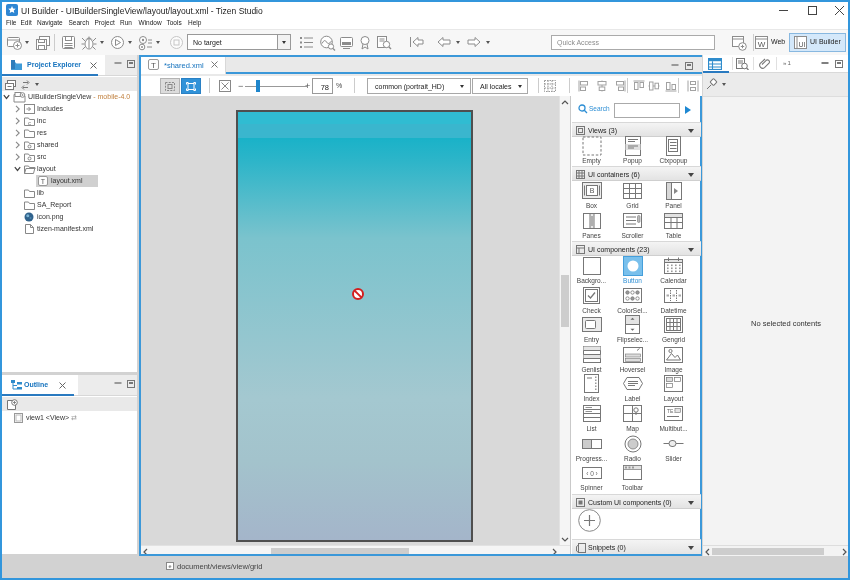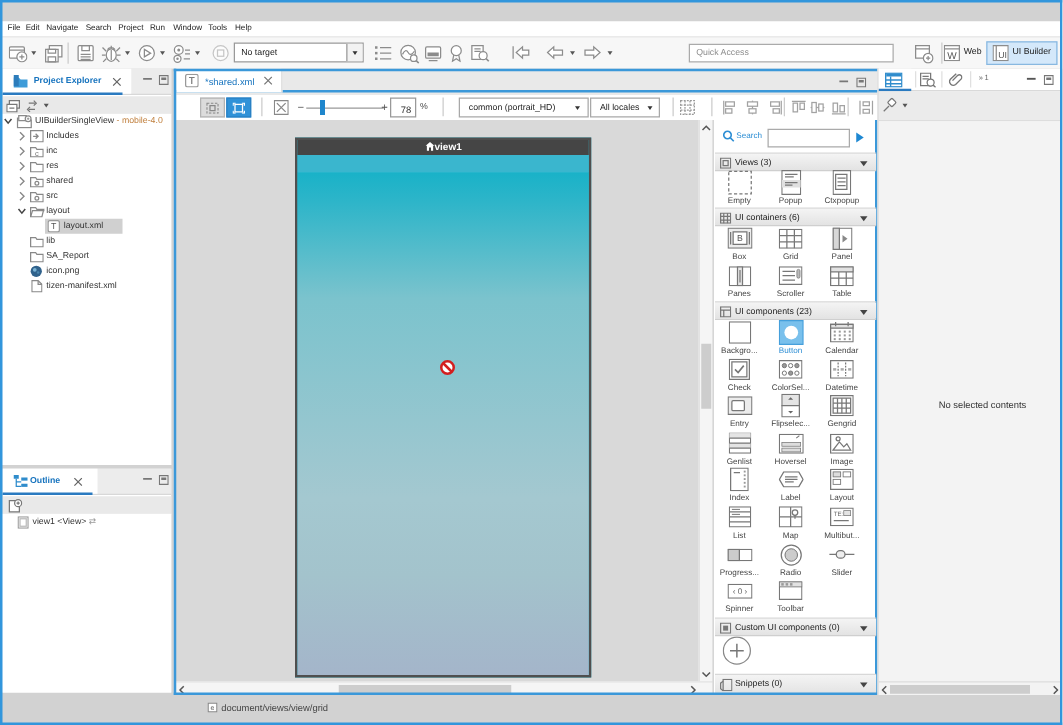--- a/index.html
+++ b/index.html
@@ -67,20 +67,36 @@
 .combo .cdrp { position:absolute; width:0; height:0; border-left:2.5px solid transparent; border-right:2.5px solid transparent; border-top:3.5px solid #333; }
 </style>
 </head>
 <body>
 <div id="win">
   <div class="wb" style="left:0;top:0;width:850px;height:2px;"></div>
   <div class="wb" style="left:0;top:578px;width:850px;height:2px;"></div>
   <div class="wb" style="left:0;top:0;width:2px;height:580px;"></div>
   <div class="wb" style="left:848px;top:0;width:2px;height:580px;"></div>
 
+  <div id="titlebar" class="abs">
+    <svg class="abs" style="left:4px;top:2px;" width="12" height="12" viewBox="0 0 12 12">
+        <rect x="0" y="0" width="12" height="12" rx="2" fill="#2e86d3"></rect>
+        <path d="M6 2 L7.1 4.4 L9.7 4.7 L7.8 6.5 L8.3 9 L6 7.7 L3.7 9 L4.2 6.5 L2.3 4.7 L4.9 4.4 Z" fill="#fff"></path>
+      </svg>
+    <div id="title" class="abs tx">UI Builder - UIBuilderSingleView/layout/layout.xml - Tizen Studio</div>
+    <svg class="abs winbtn" style="left:777px;" width="9" height="9" viewBox="0 0 9 9">
+        <line x1="0" y1="4.5" x2="9" y2="4.5" stroke="#444" stroke-width="1"></line>
+      </svg>
+    <svg class="abs winbtn" style="left:806px;" width="9" height="9" viewBox="0 0 9 9">
+        <rect x="0.5" y="0.5" width="8" height="8" fill="none" stroke="#444" stroke-width="1"></rect>
+      </svg>
+    <svg class="abs winbtn" style="left:833px;" width="9" height="9" viewBox="0 0 9 9">
+        <path d="M0 0 L9 9 M9 0 L0 9" stroke="#444" stroke-width="1"></path>
+      </svg>
+  </div>
 
   <div id="menubar" class="abs">
     <span style="left:6px;">File</span>
     <span style="left:20.5px;">Edit</span>
     <span style="left:37px;">Navigate</span>
     <span style="left:68.5px;">Search</span>
     <span style="left:94.5px;">Project</span>
     <span style="left:120px;">Run</span>
     <span style="left:138.5px;">Window</span>
     <span style="left:166.5px;">Tools</span>
@@ -483,23 +499,20 @@
         <div class="tsep" style="left:537px;top:2px;height:15px;"></div>
         <svg class="abs" style="left:546px;top:4px;" width="12" height="12" viewBox="0 0 12 12">
             <rect x="3.5" y="1.5" width="5" height="3" fill="#fff" stroke="#a2a2a2"></rect>
             <rect x="3.5" y="7.5" width="5" height="3" fill="#fff" stroke="#a2a2a2"></rect>
             <line x1="1" y1="0.5" x2="1" y2="11.5" stroke="#a2a2a2"></line>
             <line x1="11" y1="0.5" x2="11" y2="11.5" stroke="#a2a2a2"></line>
           </svg>
       </div>
       <div id="canvas">
         <div id="phone">
-          <div id="phone-hdr"><svg style="display:inline-block;vertical-align:-1px;" width="8" height="8" viewBox="0 0 8 8">
-                <path d="M4 0.5 L7.5 3.5 H6.5 V7.5 H4.8 V5 H3.2 V7.5 H1.5 V3.5 H0.5 Z" fill="#fff"></path>
-              </svg>view1</div>
           <div id="phone-band"></div>
           <div id="phone-body"></div>
         </div>
         <svg class="abs" style="left:212px;top:192px;" width="12" height="12" viewBox="0 0 12 12">
             <circle cx="6" cy="6" r="5" fill="#fff" stroke="#d31f1f" stroke-width="2"></circle>
             <line x1="2.6" y1="2.6" x2="9.4" y2="9.4" stroke="#d31f1f" stroke-width="2"></line>
           </svg>
       </div>
       <div id="vsb">
         <svg class="abs" style="left:1px;top:4px;" width="8" height="5" viewBox="0 0 8 5">

